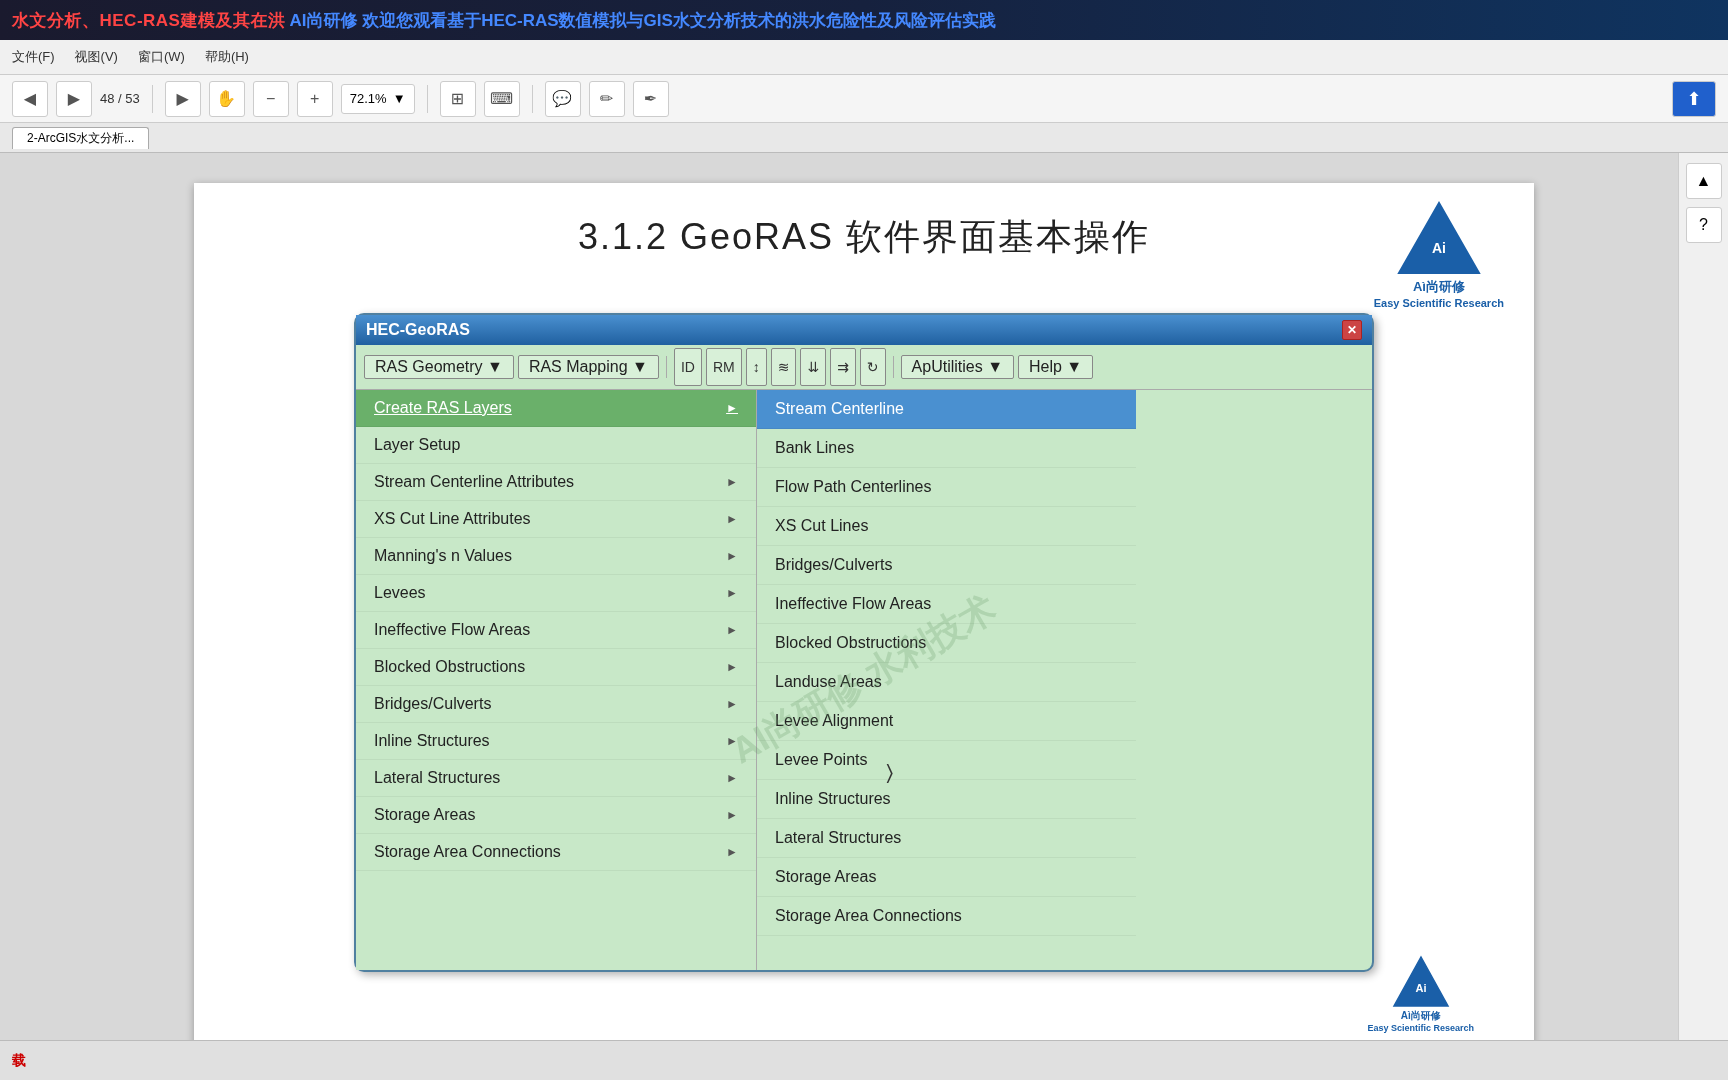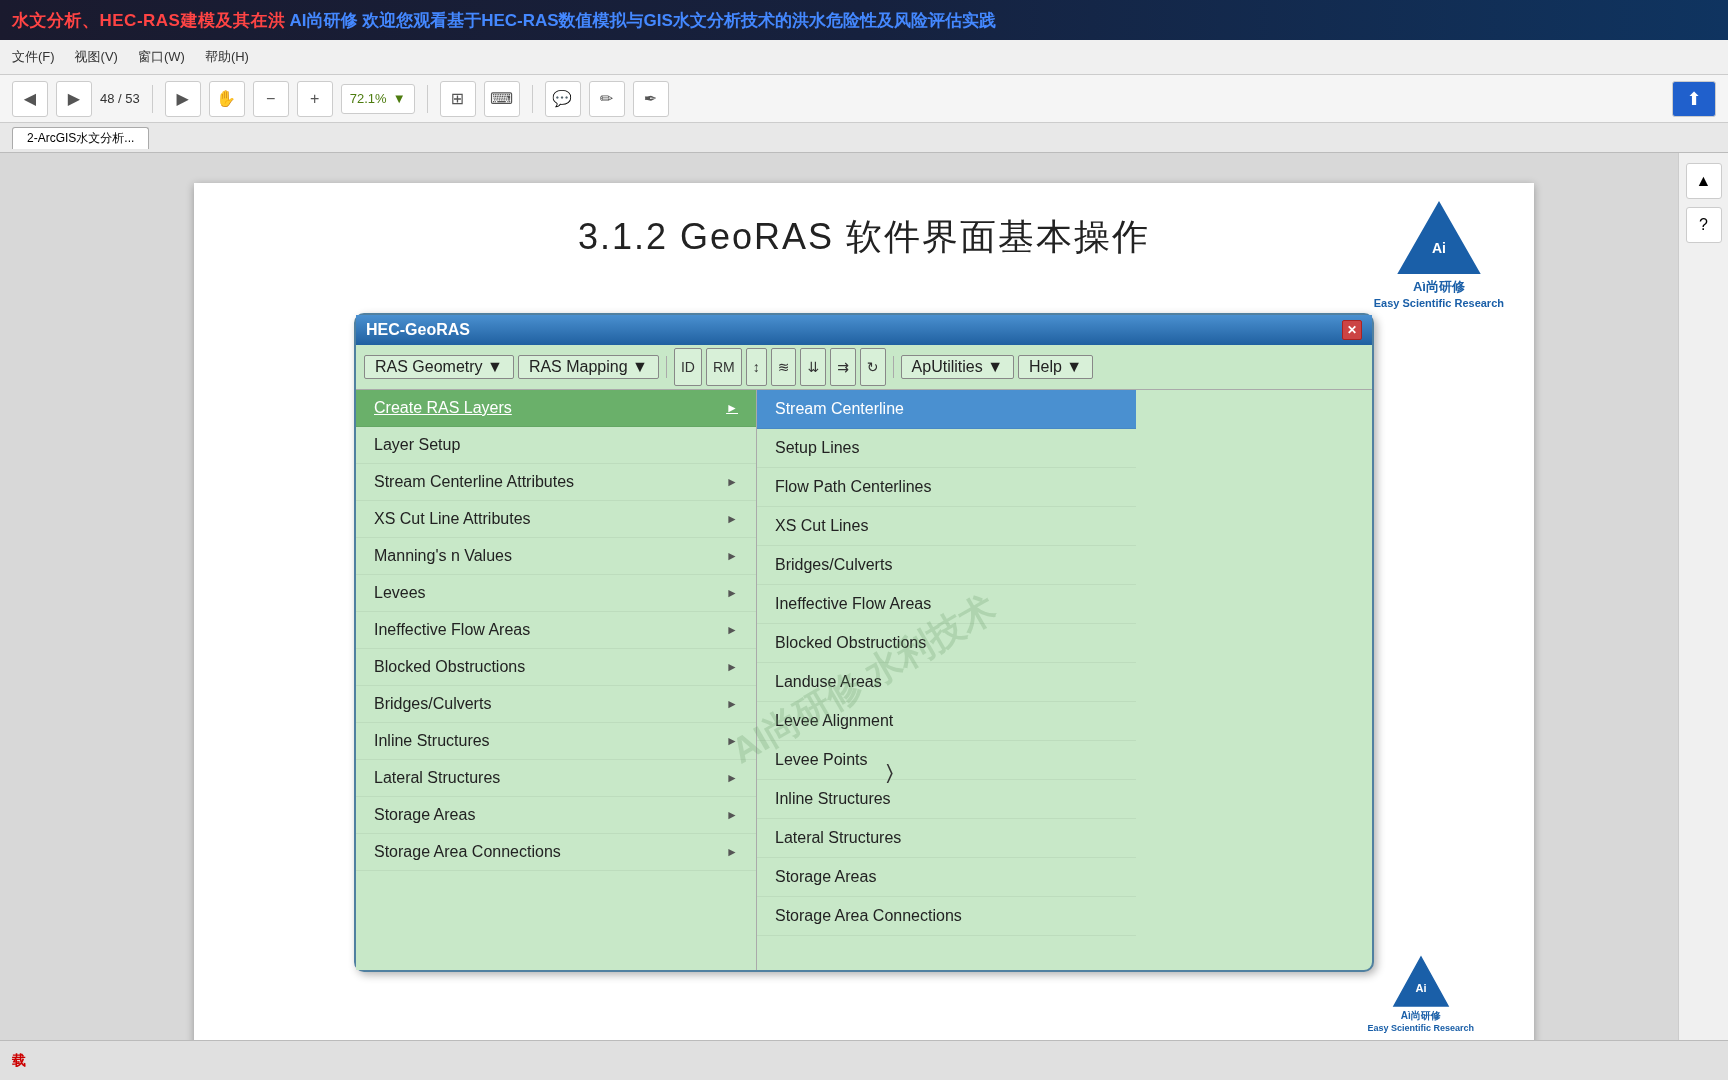--- a/index.html
+++ b/index.html
@@ -82,21 +82,21 @@
       align-items: center;
       border: 1px solid #ccc;
       border-radius: 3px;
       background: white;
       padding: 2px 8px;
       font-size: 13px;
       height: 30px;
       gap: 6px;
       cursor: pointer;
     }
-    .zoom-control span { color: #4d7c0f; }
+    .zoom-control span { color: #000000; }
     .toolbar-separator {
       width: 1px;
       height: 28px;
       background: #ccc;
       margin: 0 4px;
     }
     #tab-row {
       height: 30px;
       background: #e8e8e8;
       display: flex;
@@ -511,21 +511,21 @@
             <span class="arrow">►</span>
           </div>
           <div class="left-item">
             <span>Storage Area Connections</span>
             <span class="arrow">►</span>
           </div>
         </div>
 
         <div id="right-panel">
           <div class="right-item highlighted">Stream Centerline</div>
-          <div class="right-item">Setup Lines</div>
+          <div class="right-item">Bank Lines</div>
           <div class="right-item">Flow Path Centerlines</div>
           <div class="right-item">XS Cut Lines</div>
           <div class="right-item">Bridges/Culverts</div>
           <div class="right-item">Ineffective Flow Areas</div>
           <div class="right-item">Blocked Obstructions</div>
           <div class="right-item">Landuse Areas</div>
           <div class="right-item">Levee Alignment</div>
           <div class="right-item">Levee Points</div>
           <div class="right-item">Inline Structures</div>
           <div class="right-item">Lateral Structures</div>

